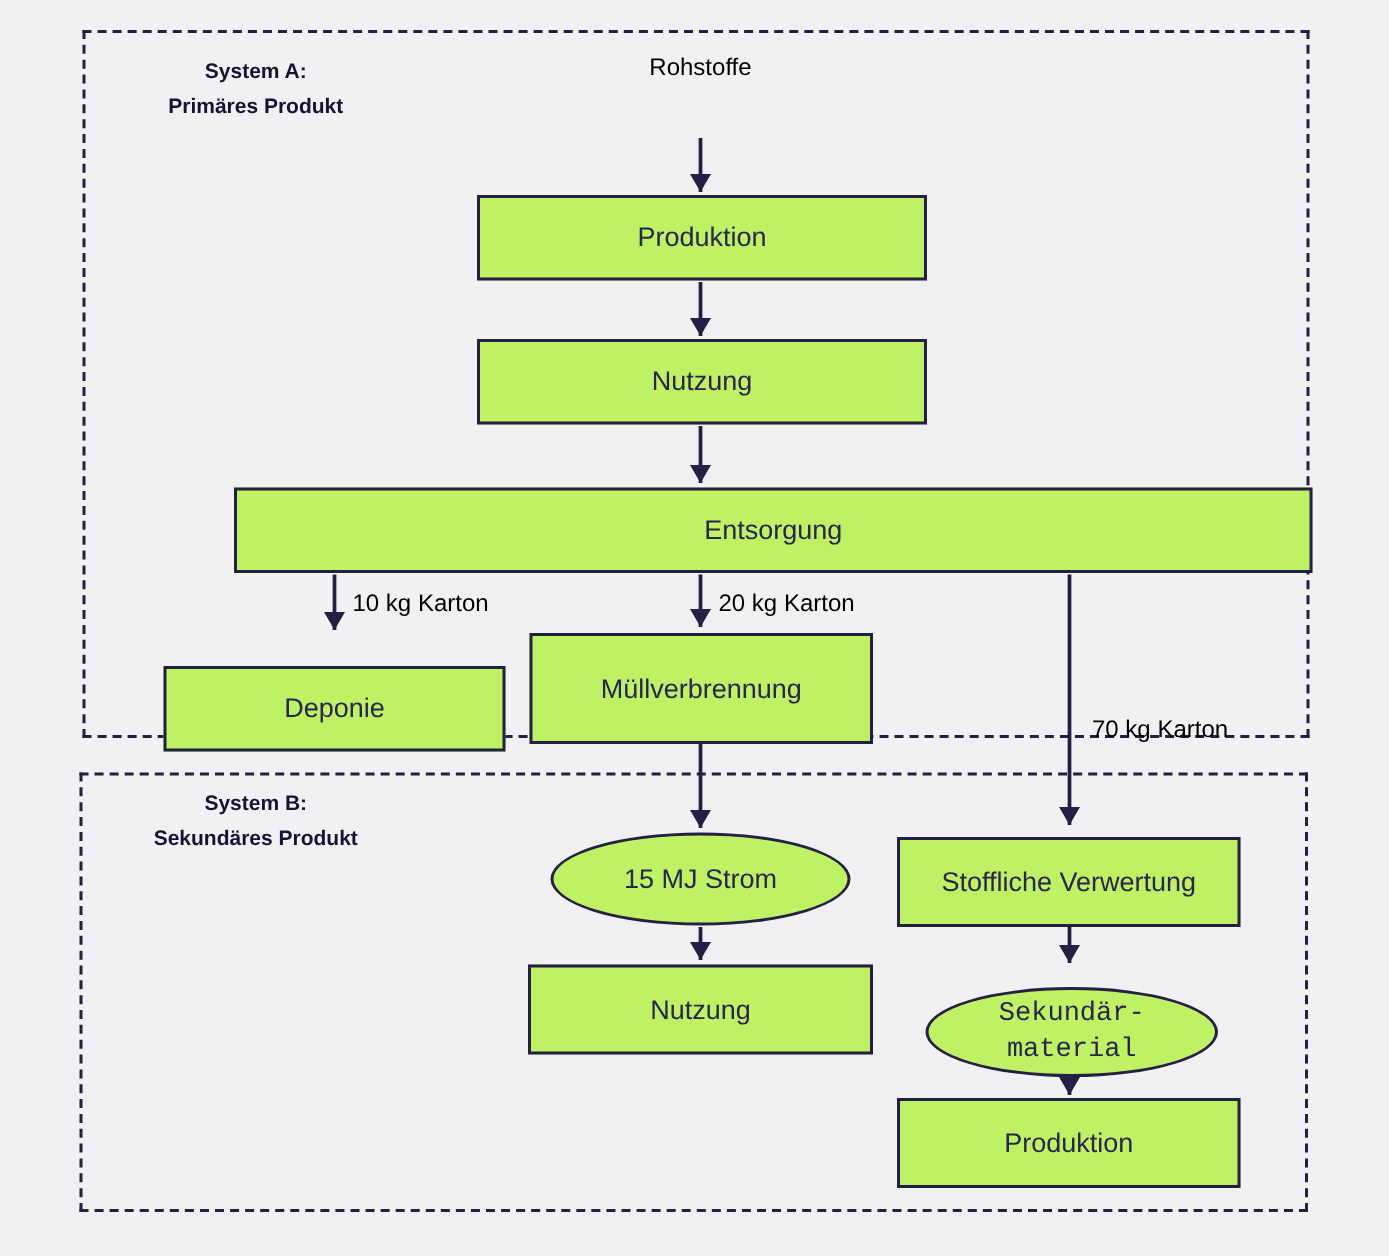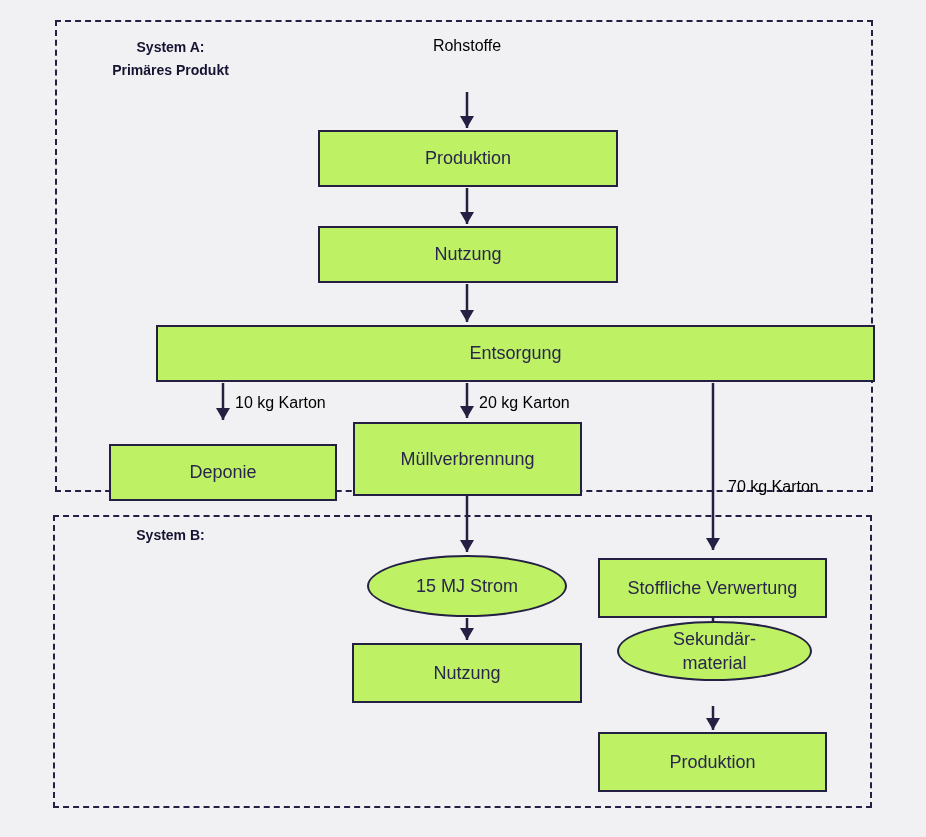--- a/index.html
+++ b/index.html
@@ -82,20 +82,21 @@
       <line x1="713" y1="706" x2="713" y2="730" marker-end="url(#ah)"></line>
     </g>
   </svg>
 
   <div class="sys-title" style="left:63px; top:36px; width:215px;">
     <div>System A:</div>
     <div>Primäres Produkt</div>
   </div>
   <div class="sys-title" style="left:63px; top:524px; width:215px;">
     <div>System B:</div>
+    <div>Sekundäres Produkt</div>
   </div>
 
   <div class="free-label centered" style="left:367px; top:33px; width:200px; line-height:25px;">
     <div>Rohstoffe</div>
   </div>
 
   <div class="node" style="left:318px; top:130px; width:300px; height:57px;">
     <span>Produktion</span>
   </div>
   <div class="node" style="left:318px; top:226px; width:300px; height:57px;">
@@ -119,21 +120,21 @@
 
   <div class="node ellipse" style="left:367px; top:555px; width:200px; height:62px;">
     <span>15 MJ Strom</span>
   </div>
   <div class="node" style="left:598px; top:541px; width:229px; height:60px;margin-top:17px;">
     <span>Stoffliche Verwertung</span>
   </div>
   <div class="node" style="left:352px; top:643px; width:230px; height:60px;">
     <span>Nutzung</span>
   </div>
-  <div class="node ellipse" style="left:617px; top:621px; width:195px; height:60px;">
+  <div class="node ellipse" style="left:617px; top:658px; width:195px; height:60px;font-family:Liberation Mono, monospace;">
     <div>
       <div>Sekundär-</div>
       <div>material</div>
     </div>
   </div>
   <div class="node" style="left:598px; top:732px; width:229px; height:60px;">
     <span>Produktion</span>
   </div>
 
 </div>

